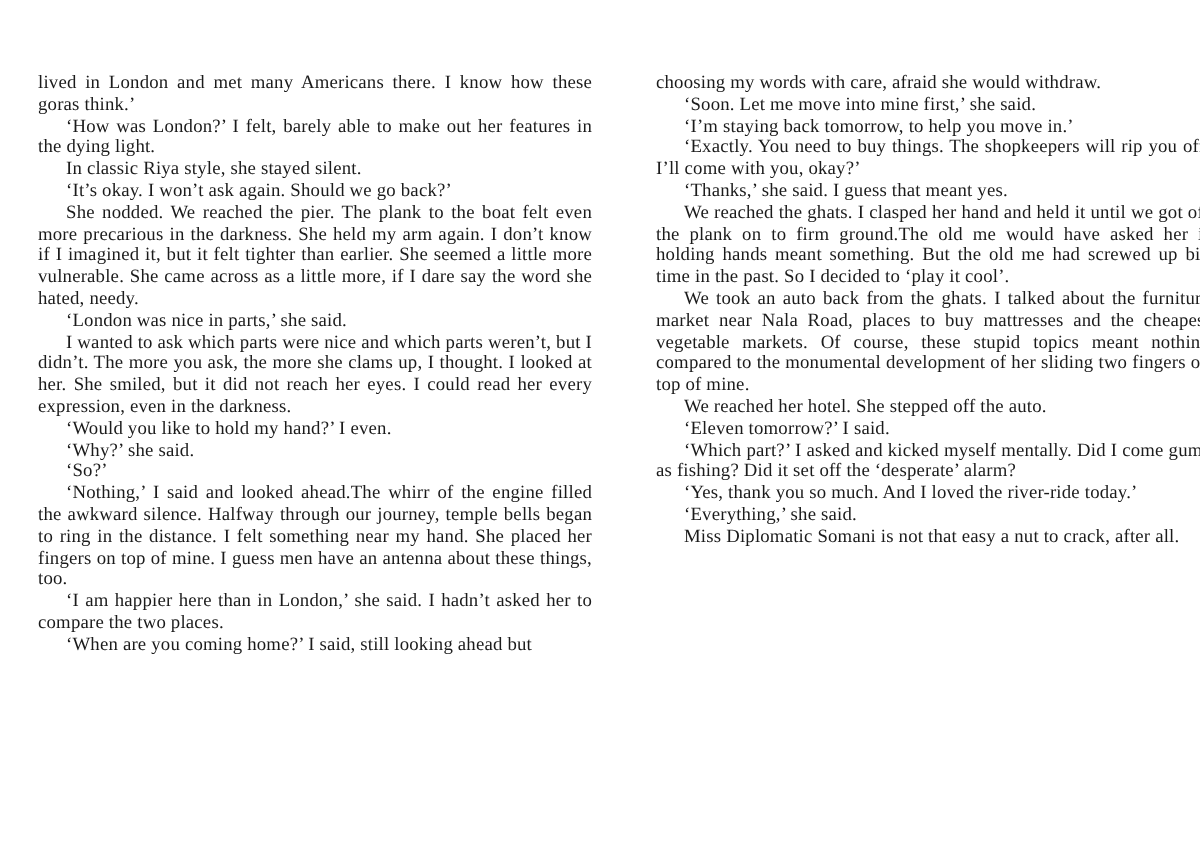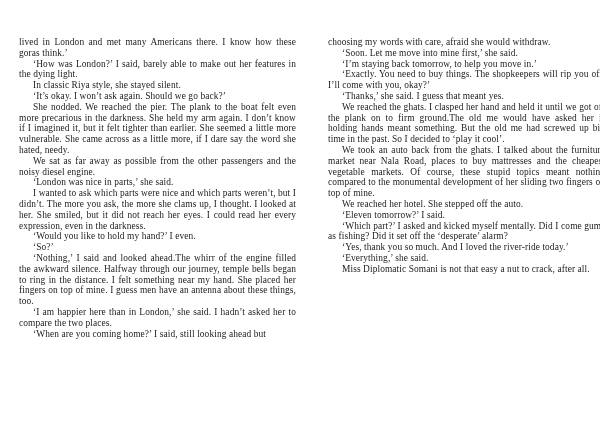--- a/index.html
+++ b/index.html
@@ -38,28 +38,28 @@
   .page p.indent {
     text-indent: 14px;
   }
 </style>
 </head>
 <body>
 
 <div class="spread">
   <div class="page page-left">
       <p>lived in London and met many Americans there. I know how these goras think.’</p>
-      <p class="indent">‘How was London?’ I said, barely able to make out her features in the dying light.</p>
+      <p class="indent">‘How was London?’ I felt, barely able to make out her features in the dying light.</p>
       <p class="indent">In classic Riya style, she stayed silent.</p>
       <p class="indent">‘It’s okay. I won’t ask again. Should we go back?’</p>
       <p class="indent">She nodded. We reached the pier. The plank to the boat felt even more precarious in the darkness. She held my arm again. I don’t know if I imagined it, but it felt tighter than earlier. She seemed a little more vulnerable. She came across as a little more, if I dare say the word she hated, needy.</p>
-      <p class="indent">We sat as far away as possible from the other passengers and the noisy diesel engine.</p>
       <p class="indent">‘London was nice in parts,’ she said.</p>
       <p class="indent">I wanted to ask which parts were nice and which parts weren’t, but I didn’t. The more you ask, the more she clams up, I thought. I looked at her. She smiled, but it did not reach her eyes. I could read her every expression, even in the darkness.</p>
       <p class="indent">‘Would you like to hold my hand?’ I even.</p>
+      <p class="indent">‘Why?’ she said.</p>
       <p class="indent">‘So?’</p>
       <p class="indent">‘Nothing,’ I said and looked ahead.The whirr of the engine filled the awkward silence. Halfway through our journey, temple bells began to ring in the distance. I felt something near my hand. She placed her fingers on top of mine. I guess men have an antenna about these things, too.</p>
       <p class="indent">‘I am happier here than in London,’ she said. I hadn’t asked her to compare the two places.</p>
       <p class="indent">‘When are you coming home?’ I said, still looking ahead but</p>
     </div>
   <div class="page page-right">
       <p>choosing my words with care, afraid she would withdraw.</p>
       <p class="indent">‘Soon. Let me move into mine first,’ she said.</p>
       <p class="indent">‘I’m staying back tomorrow, to help you move in.’</p>
       <p class="indent">‘Exactly. You need to buy things. The shopkeepers will rip you off. I’ll come with you, okay?’</p>

